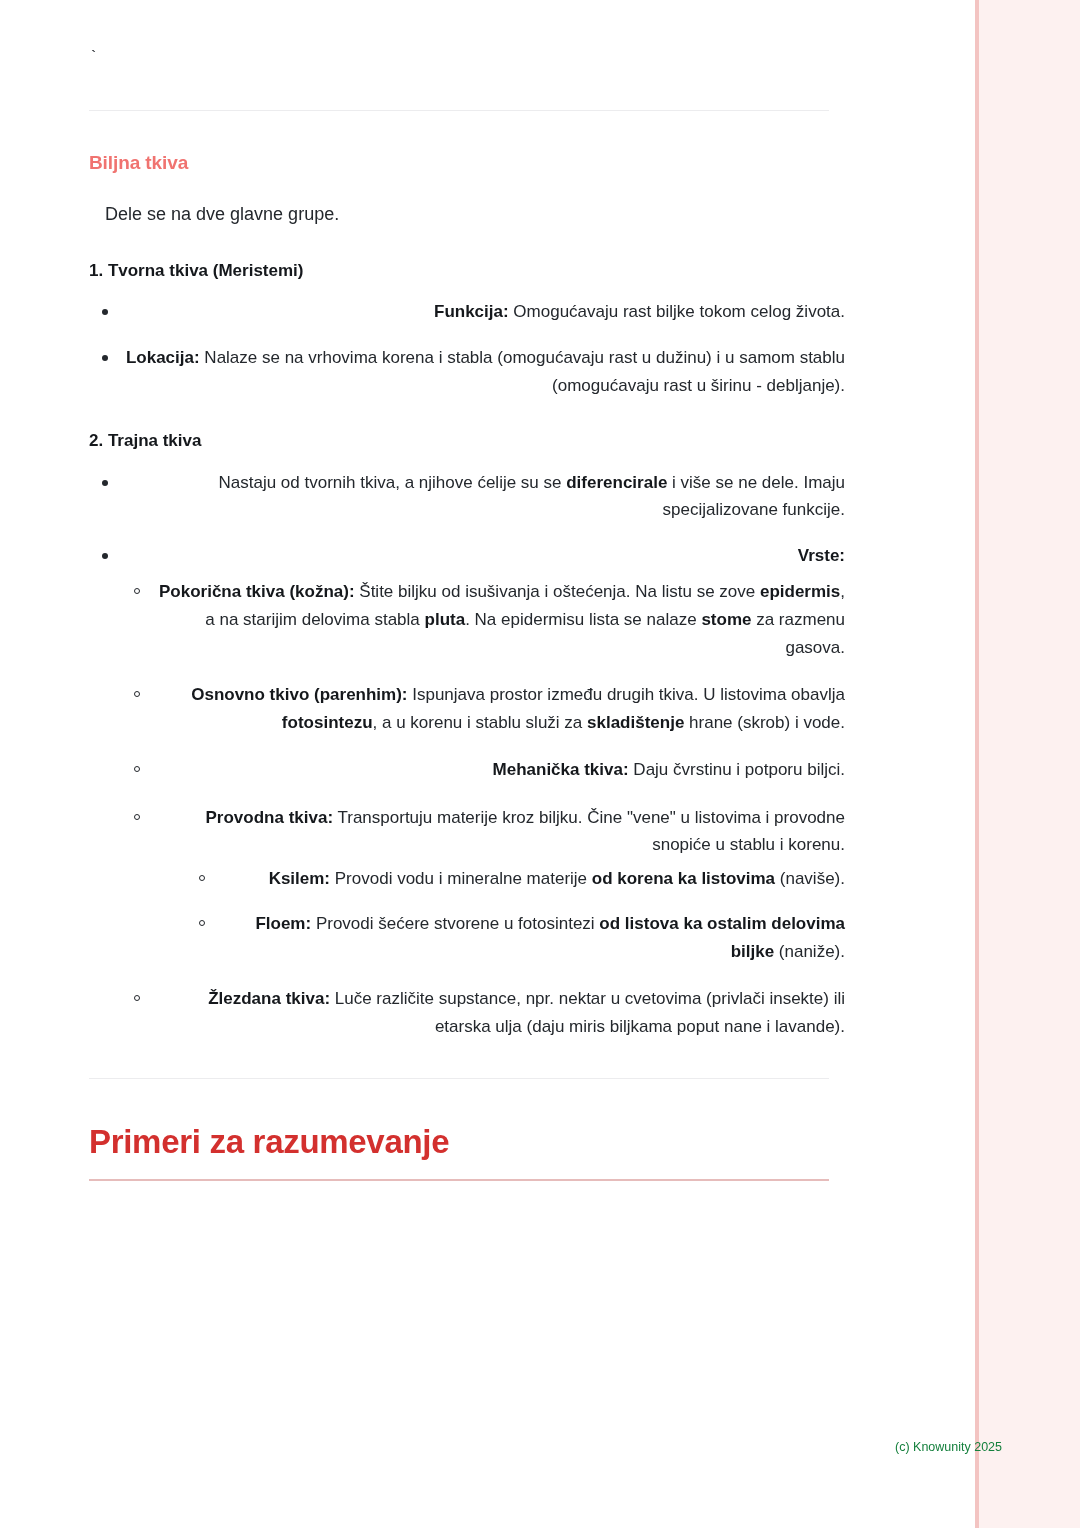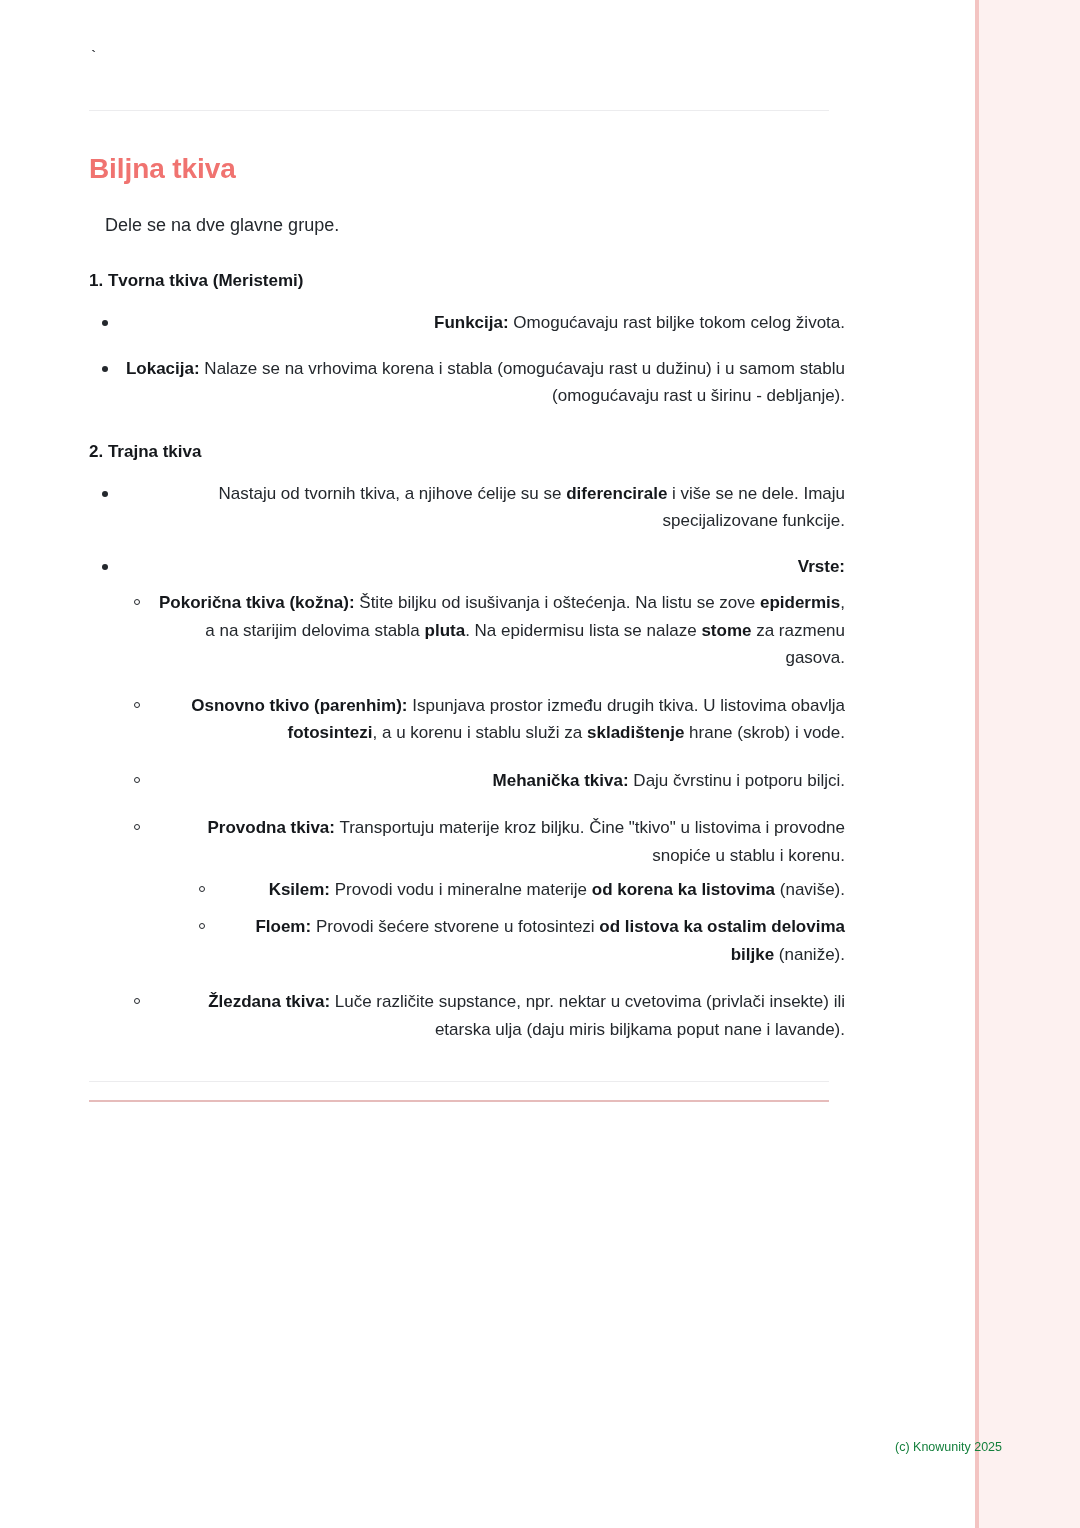--- a/index.html
+++ b/index.html
@@ -50,21 +50,21 @@
   }
 
   hr.rule {
     border: 0;
     border-top: 1.5px solid #ececee;
     margin: 46px 0 0 0;
     width: 740px;
   }
 
   h1.section-title {
-    font-size: 28px;
+    font-size: 19px;
     font-weight: bold;
     color: #f07370;
     letter-spacing: -0.1px;
     margin: 41px 0 0 0;
     line-height: 1.2;
   }
 
   p.lead {
     font-size: 18px;
     line-height: 1.55;
@@ -136,21 +136,21 @@
     list-style: none;
     margin: 6px 0 0 0;
     padding: 0 0 0 32px;
   }
   ul.lvl3 > li {
     position: relative;
     padding-left: 33px;
     font-size: 17px;
     line-height: 1.62;
     color: #24282d;
-    margin-bottom: 10px;
+    margin-bottom: 18px;
   }
   ul.lvl3 > li:last-child { margin-bottom: 12px; }
 
   b, strong { font-weight: bold; color: #15181c; }
 
   hr.rule-bottom {
     border: 0;
     border-top: 1.5px solid #ececee;
     margin: 38px 0 0 0;
     width: 740px;
@@ -224,31 +224,31 @@
 
       <ul class="lvl2">
 
         <li>
           <span class="circ"></span>
           <b>Pokorična tkiva (kožna):</b><span> Štite biljku od isušivanja i oštećenja. Na listu se zove </span><b>epidermis</b><span>, a na starijim delovima stabla </span><b>pluta</b><span>. Na epidermisu lista se nalaze </span><b>stome</b><span> za razmenu gasova.</span>
         </li>
 
         <li>
           <span class="circ"></span>
-          <b>Osnovno tkivo (parenhim):</b><span> Ispunjava prostor između drugih tkiva. U listovima obavlja </span><b>fotosintezi</b><span>, a u korenu i stablu služi za </span><b>skladištenje</b><span> hrane (skrob) i vode.</span>
+          <b>Osnovno tkivo (parenhim):</b><span> Ispunjava prostor između drugih tkiva. U listovima obavlja </span><b>fotosintezu</b><span>, a u korenu i stablu služi za </span><b>skladištenje</b><span> hrane (skrob) i vode.</span>
         </li>
 
         <li>
           <span class="circ"></span>
           <b>Mehanička tkiva:</b><span> Daju čvrstinu i potporu biljci.</span>
         </li>
 
         <li>
           <span class="circ"></span>
-          <b>Provodna tkiva:</b><span> Transportuju materije kroz biljku. Čine "tkivo" u listovima i provodne snopiće u stablu i korenu.</span>
+          <b>Provodna tkiva:</b><span> Transportuju materije kroz biljku. Čine "vene" u listovima i provodne snopiće u stablu i korenu.</span>
 
           <ul class="lvl3">
             <li>
               <span class="circ"></span>
               <b>Ksilem:</b><span> Provodi vodu i mineralne materije </span><b>od korena ka listovima</b><span> (naviše).</span>
             </li>
             <li>
               <span class="circ"></span>
               <b>Floem:</b><span> Provodi šećere stvorene u fotosintezi </span><b>od listova ka ostalim delovima biljke</b><span> (naniže).</span>
             </li>
@@ -259,18 +259,19 @@
           <span class="circ"></span>
           <b>Žlezdana tkiva:</b><span> Luče različite supstance, npr. nektar u cvetovima (privlači insekte) ili etarska ulja (daju miris biljkama poput nane i lavande).</span>
         </li>
 
       </ul>
     </li>
   </ul>
 
   <hr class="rule-bottom">
 
+  <h1 class="examples-title">Primeri za razumevanje</h1>
 
   <hr class="rule-red">
 
 </div>
 
 <div class="copyright">(c) Knowunity 2025</div>
 
 </body></html>

